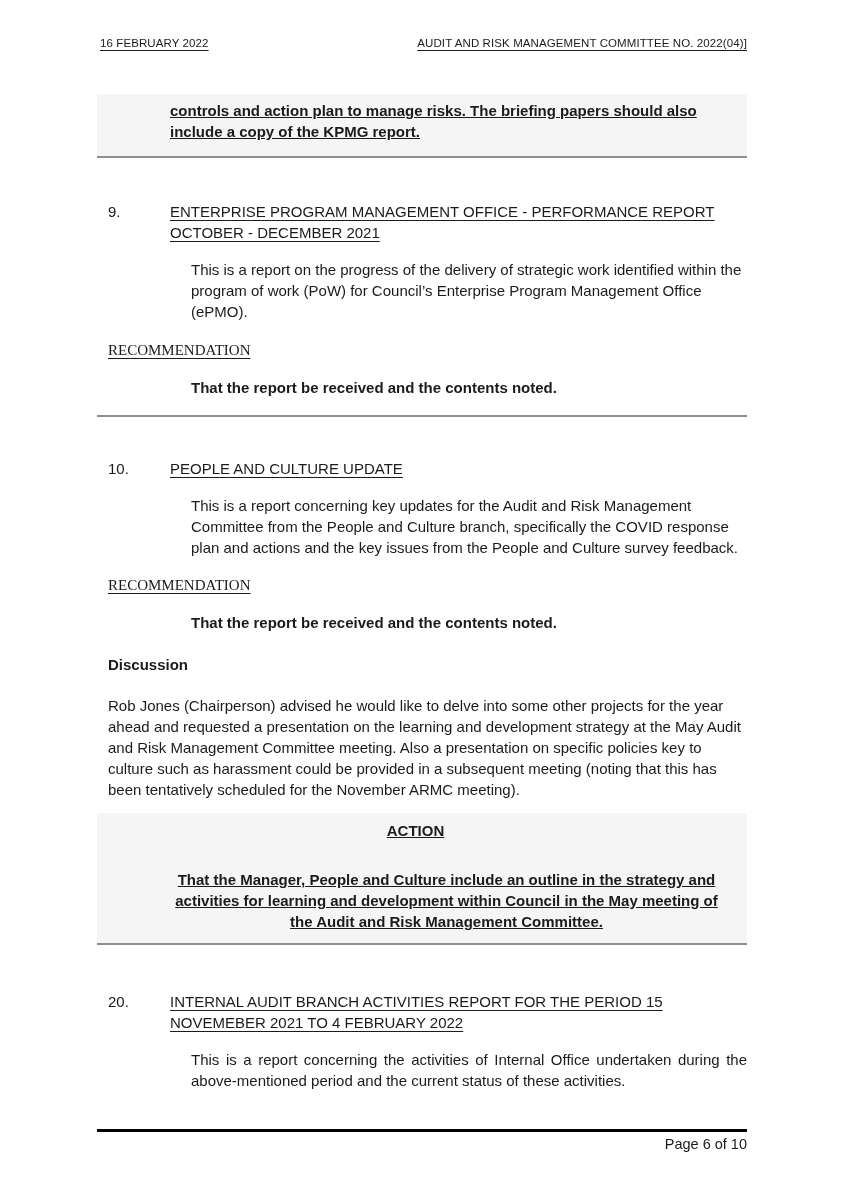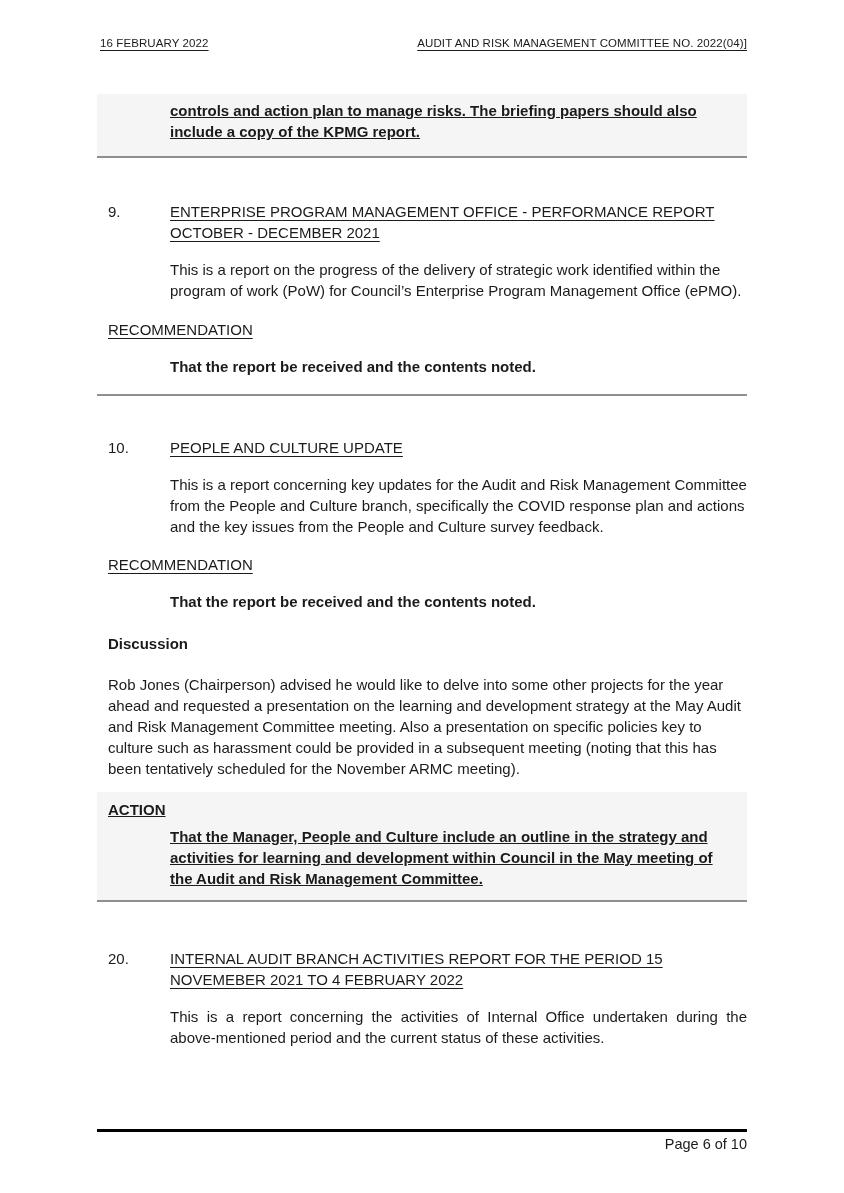--- a/index.html
+++ b/index.html
@@ -34,55 +34,56 @@
   .doc-header span{
     text-decoration:underline;
     text-underline-offset:3px;
   }
   .doc-header .date{margin-left:3px;}
   
   .body-text{font-size:15px;line-height:21px;}
   .bold{font-weight:bold;}
   .indent73{margin-left:73px;}
   .col{margin-left:11px;}            
-  .indent-in-col{margin-left:62px;}  
+  .indent-in-col{margin-left:83px;}  
   .underlined{text-decoration:underline;text-underline-offset:3px;}
   
   .shaded{
     background:var(--shade);
     border-bottom:2px solid var(--rule-gray);
     text-decoration:underline;
   }
   .carryover-block{
     margin-top:45px;
     padding:6px 24px 14px 0;
   }
   .carryover-block p{max-width:580px;}
   .action-block{
     margin-top:13px;
     padding:7px 24px 11px 0;
+    text-align:center;
   }
-  .action-block .action-text{max-width:580px;margin-top:6px;}
+  .action-block .action-text{max-width:580px;margin-top:28px;}
   
   hr.divider{
     border:none;
     border-top:2px solid var(--rule-gray);
     margin-top:17px;
   }
   
   .item-row{display:flex;}
   .item-num{width:62px;flex-shrink:0;}
   .item-title{
     text-decoration:underline;
     text-underline-offset:3px;
     max-width:580px;
   }
   .summary{margin-top:16px;max-width:577px;}
   .just{text-align:justify;}
-  .rec-heading{margin-top:18px;}
+  .rec-heading{margin-top:18px;font-family:Liberation Serif, serif;}
   .rec-text{margin-top:16px;}
   .disc-heading{margin-top:21px;}
   .disc-text{margin-top:20px;max-width:639px;}
   .sec-9{margin-top:43px;}
   .sec-10{margin-top:41px;}
   .sec-10 .rec-heading{margin-top:17px;}
   .sec-11{margin-top:46px;}
   
   .doc-footer{
     position:absolute;

